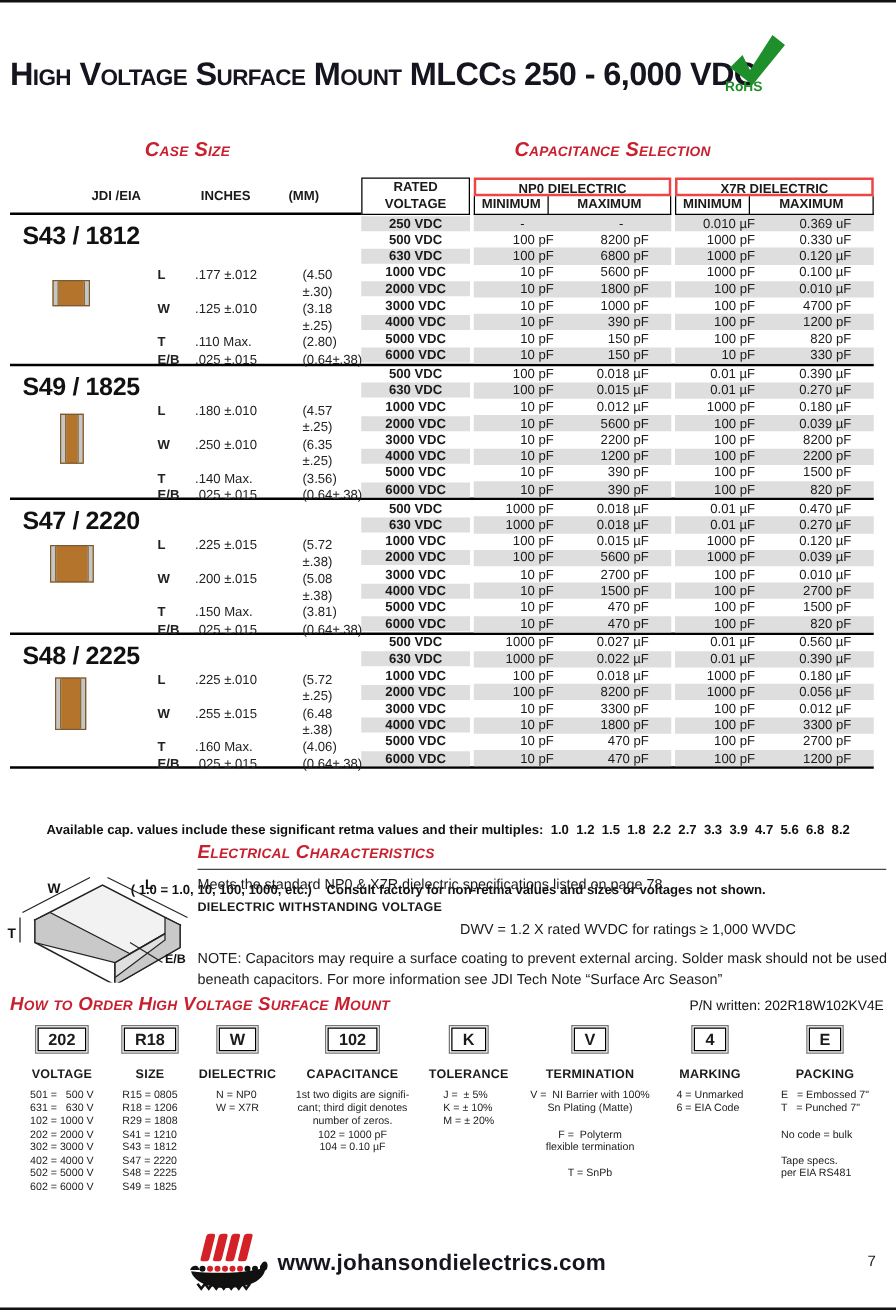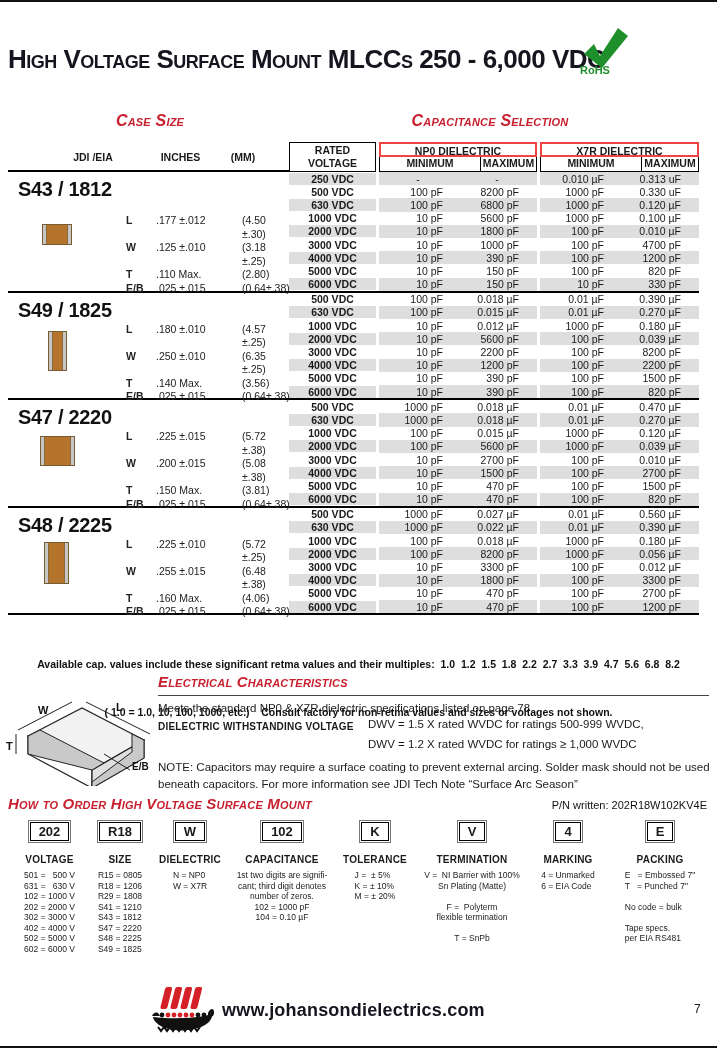--- a/index.html
+++ b/index.html
@@ -27,21 +27,21 @@
   .lh-jdi { left:30px; width:110px; } .lh-in { left:135px; width:75px; } .lh-mm { left:200px; width:70px; }
 
   .thead { position:absolute; left:281px; top:0; width:410px; height:30px; font-size:10.5px; font-weight:bold; }
   .h-volt { position:absolute; left:0; top:0; width:87px; height:30px; border:1px solid #000;
             display:flex; flex-direction:column; justify-content:center; align-items:center; line-height:13px; }
   .hgrp { position:absolute; top:0; height:30px; }
   .h-np0 { left:90px; width:158px; } .h-x7r { left:251px; width:159px; }
   .hg-top { height:15px; border:2px solid #ef4444; text-align:center; line-height:14px; }
   .hg-bot { display:flex; height:15px; }
   .hg-bot span { border:1px solid #000; border-top:none; text-align:center; line-height:13px; }
-  .hg-bot span:first-child { width:102px; }
+  .hg-bot span:first-child { width:60px; }
   .hg-bot span:last-child { flex:1; border-left:none; }
 
   .tbody { position:absolute; left:0; top:30px; width:691px; }
   .tsection { position:relative; display:flex; border-bottom:2px solid #000; }
   .case-info { width:281px; position:relative; }
   .case-name { position:absolute; left:10px; top:6px; font-size:20px; font-weight:bold; color:#111; letter-spacing:-0.3px; }
   .dims { position:absolute; left:118px; top:30px; display:grid; grid-template-columns:30px 86px auto;
           font-size:10.5px; line-height:13.5px; color:#222; }
   .case-info.tall .dims { top:42px; }
   .dims .lab { font-weight:bold; }
@@ -165,21 +165,21 @@
           </div>
           <div class="rows">
             <div class="trow shaded">
               <div class="c-volt">250 VDC</div>
               <div class="grp g-np0">
                 <div class="c-min dash">-</div>
                 <div class="c-max dash">-</div>
               </div>
               <div class="grp g-x7r">
                 <div class="c-min">0.010 µF</div>
-                <div class="c-max">0.313 uF</div>
+                <div class="c-max">0.369 uF</div>
               </div>
             </div>
             <div class="trow">
               <div class="c-volt">500 VDC</div>
               <div class="grp g-np0">
                 <div class="c-min">100 pF</div>
                 <div class="c-max">8200 pF</div>
               </div>
               <div class="grp g-x7r">
                 <div class="c-min">1000 pF</div>
@@ -628,21 +628,20 @@
     <text x="34" y="36" font-size="11" font-weight="bold" fill="#111">W</text>
     <text x="112" y="33" font-size="11" font-weight="bold" fill="#111">L</text>
     <text x="2" y="72" font-size="11" font-weight="bold" fill="#111">T</text>
     <text x="128" y="92" font-size="10" font-weight="bold" fill="#111">E/B</text>
   </svg>
 
   <div class="red-head elec-heading">Electrical Characteristics</div>
   <div class="elec-rule"></div>
   <div class="elec-line1">Meets the standard NP0 &amp; X7R dielectric specifications listed on page 78</div>
   <div class="dwv-label">DIELECTRIC WITHSTANDING VOLTAGE</div>
-  <div class="dwv1">DWV = 1.5 X rated WVDC for ratings 500-999 WVDC,</div>
   <div class="dwv2">DWV = 1.2 X rated WVDC for ratings ≥ 1,000 WVDC</div>
   <div class="elec-note">NOTE: Capacitors may require a surface coating to prevent external arcing. Solder mask should not be used beneath capacitors. For more information see JDI Tech Note “Surface Arc Season”</div>
 
   <div class="red-head order-heading">How to Order High Voltage Surface Mount</div>
   <div class="pn-text">P/N written: 202R18W102KV4E</div>
   <div class="order-cols" id="order-cols">
       <div class="ocol oc0"><div class="obox">202</div><div class="olabel">VOLTAGE</div><div class="odetails left">501 =   500 V
 631 =   630 V
 102 = 1000 V
 202 = 2000 V

